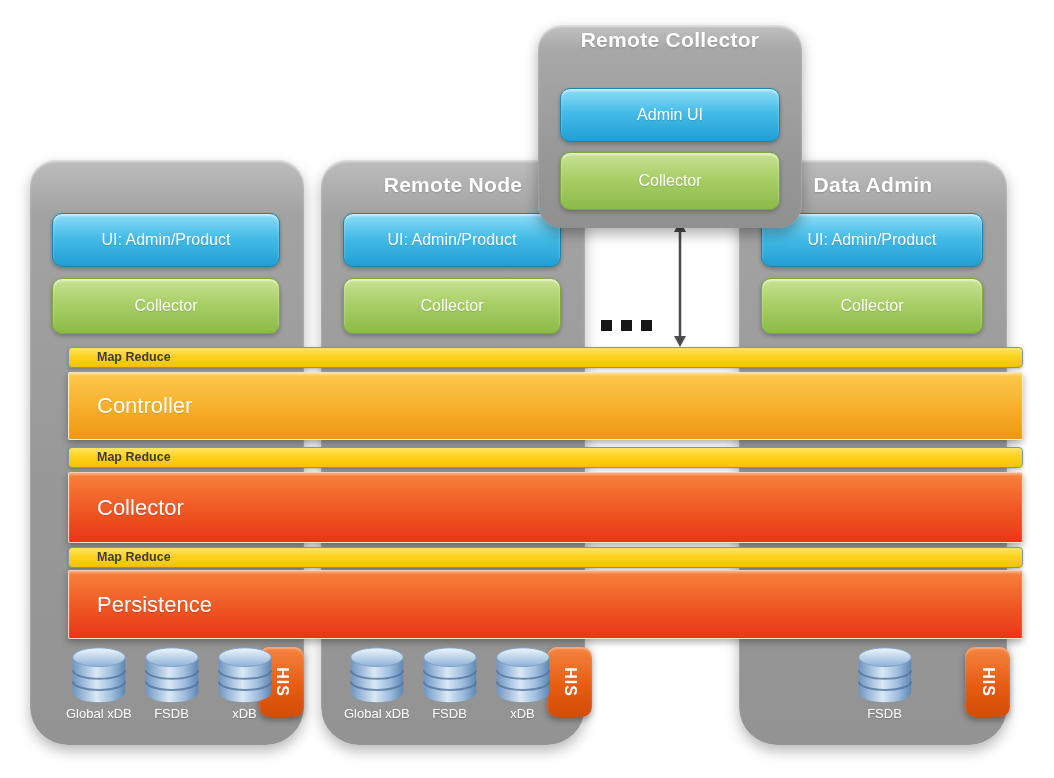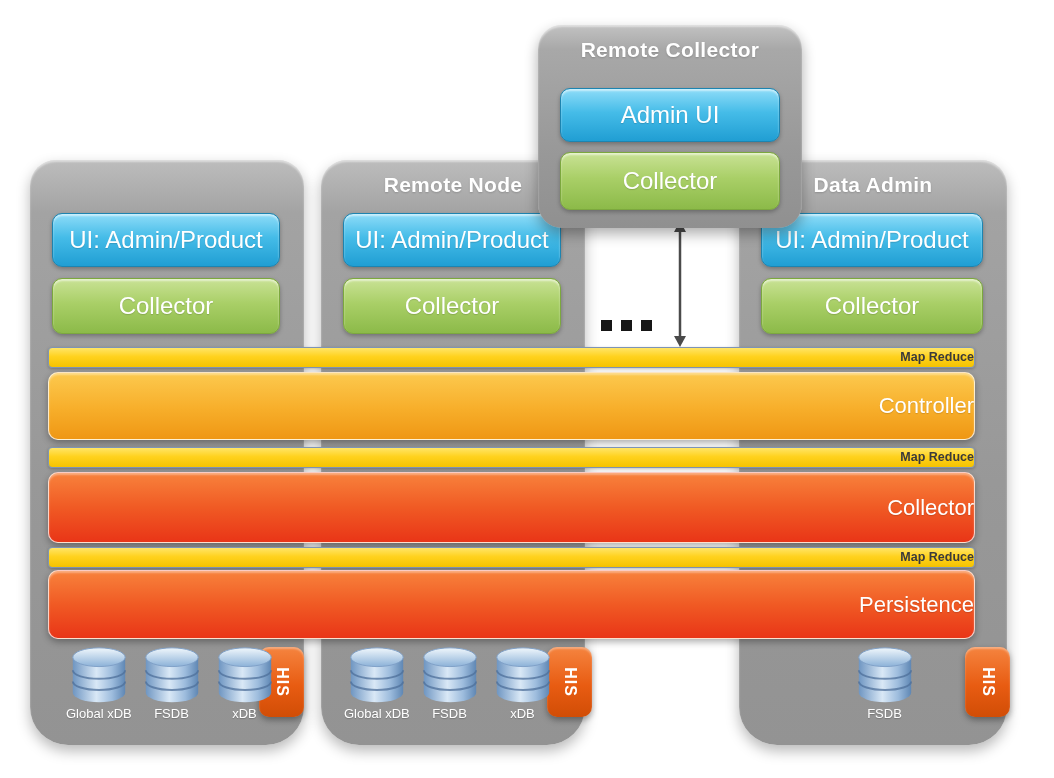--- a/index.html
+++ b/index.html
@@ -18,54 +18,54 @@
   .node.master{left:30px;width:274px;}
   .node.replica{left:321px;width:264px;}
   .node.data{left:739px;width:268px;}
   .node-title{
     margin-top:13px;text-align:center;color:#fff;font-size:21px;font-weight:bold;
     text-shadow:0 1px 2px rgba(0,0,0,.18);letter-spacing:.3px;
   }
   
   .pill{
     position:absolute;left:22px;right:24px;border-radius:10px;text-align:center;color:#fff;
-    font-size:24px;box-shadow:inset 0 2px 2px rgba(255,255,255,.55), 0 2px 4px rgba(0,0,0,.28);
+    font-size:16px;box-shadow:inset 0 2px 2px rgba(255,255,255,.55), 0 2px 4px rgba(0,0,0,.28);
     text-shadow:0 1px 1px rgba(0,0,0,.15);
   }
   .pill.blue{
     top:53px;height:52px;line-height:52px;
     background:linear-gradient(180deg,#8edcf8 0%, var(--blue,#45bce8) 45%, var(--blue-deep,#209ed3) 100%);
     border:1px solid #1d84b0;
   }
   .pill.green{
     top:118px;height:54px;line-height:54px;
     background:linear-gradient(180deg,#c9e295 0%, var(--green,#a9cf67) 45%, var(--green-deep,#8cba49) 100%);
     border:1px solid #7ca83e;
   }
   
   .remote{
     position:absolute;left:538px;top:25px;width:264px;height:203px;border-radius:24px;
     background:linear-gradient(180deg,#c2c2c2 0%,#a8a8a8 12%,#999 60%,#909090 100%);
     box-shadow:0 6px 14px rgba(0,0,0,.32), inset 0 2px 2px rgba(255,255,255,.5);
     z-index:6;
   }
-  .remote .node-title{margin-top:13px;}
+  .remote .node-title{margin-top:3px;}
   .remote .pill{left:22px;right:22px;}
   .remote .pill.blue{top:63px;height:52px;line-height:52px;}
   .remote .pill.green{top:127px;height:56px;line-height:56px;}
   
-  .band{position:absolute;left:48px;width:925px;z-index:4;text-align:right;}
+  .band{position:absolute;left:68px;width:925px;z-index:4;text-align:left;padding-left:28px;}
   .band.mr{
     height:19px;line-height:19px;font-size:12.5px;font-weight:bold;color:#3b3b3b;
     background:linear-gradient(180deg,#ffe567 0%, var(--yellow,#ffd21e) 45%, #f5c300 100%);
     border:1px solid #7e94b5;border-radius:4px;
     box-shadow:0 1px 3px rgba(0,0,0,.25);
   }
   .band.big{
-    border-radius:10px;color:#fff;font-size:22px;
+    border-radius:2px;color:#fff;font-size:22px;
     border:1px solid rgba(255,255,255,.75);
     box-shadow:0 3px 7px rgba(0,0,0,.32), inset 0 2px 2px rgba(255,255,255,.35);
     text-shadow:0 1px 1px rgba(0,0,0,.15);
   }
   .band.mr1{top:347px;}
   .band.controller{
     top:372px;height:66px;line-height:66px;
     background:linear-gradient(180deg,#fcc94e 0%, var(--orange,#f7ae2a) 55%, var(--orange-deep,#ef9714) 100%);
   }
   .band.mr2{top:447px;}

